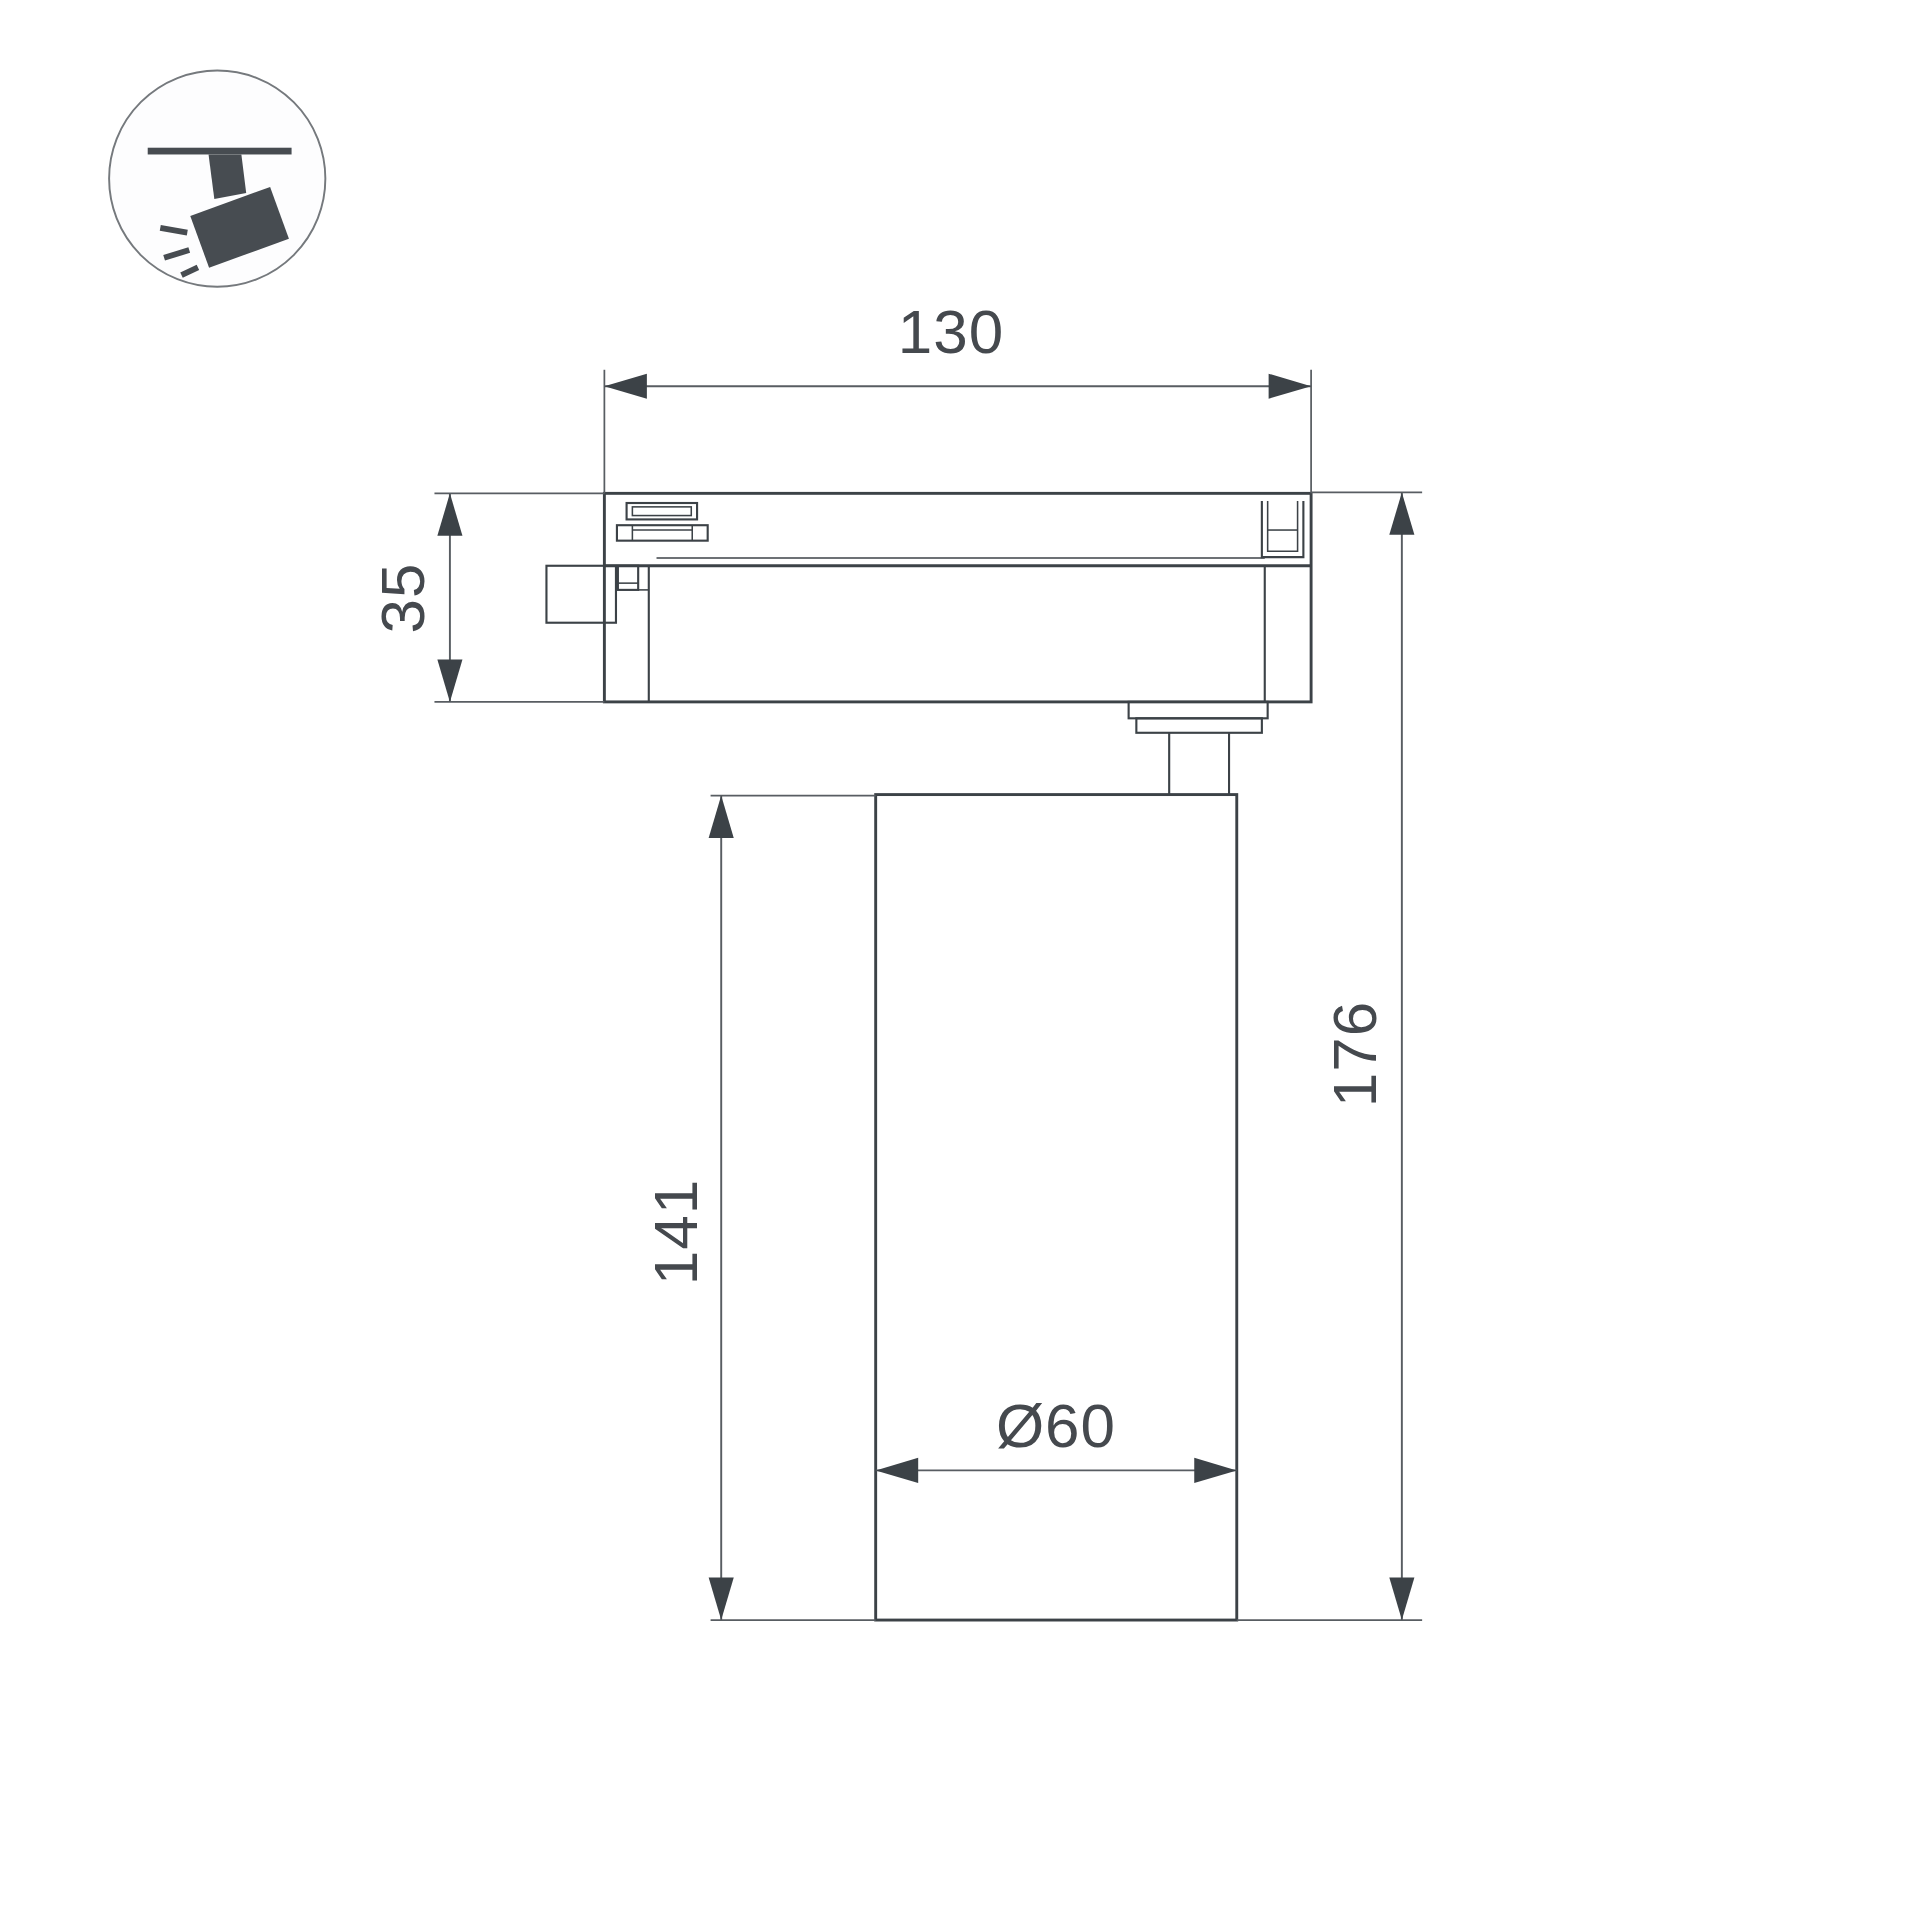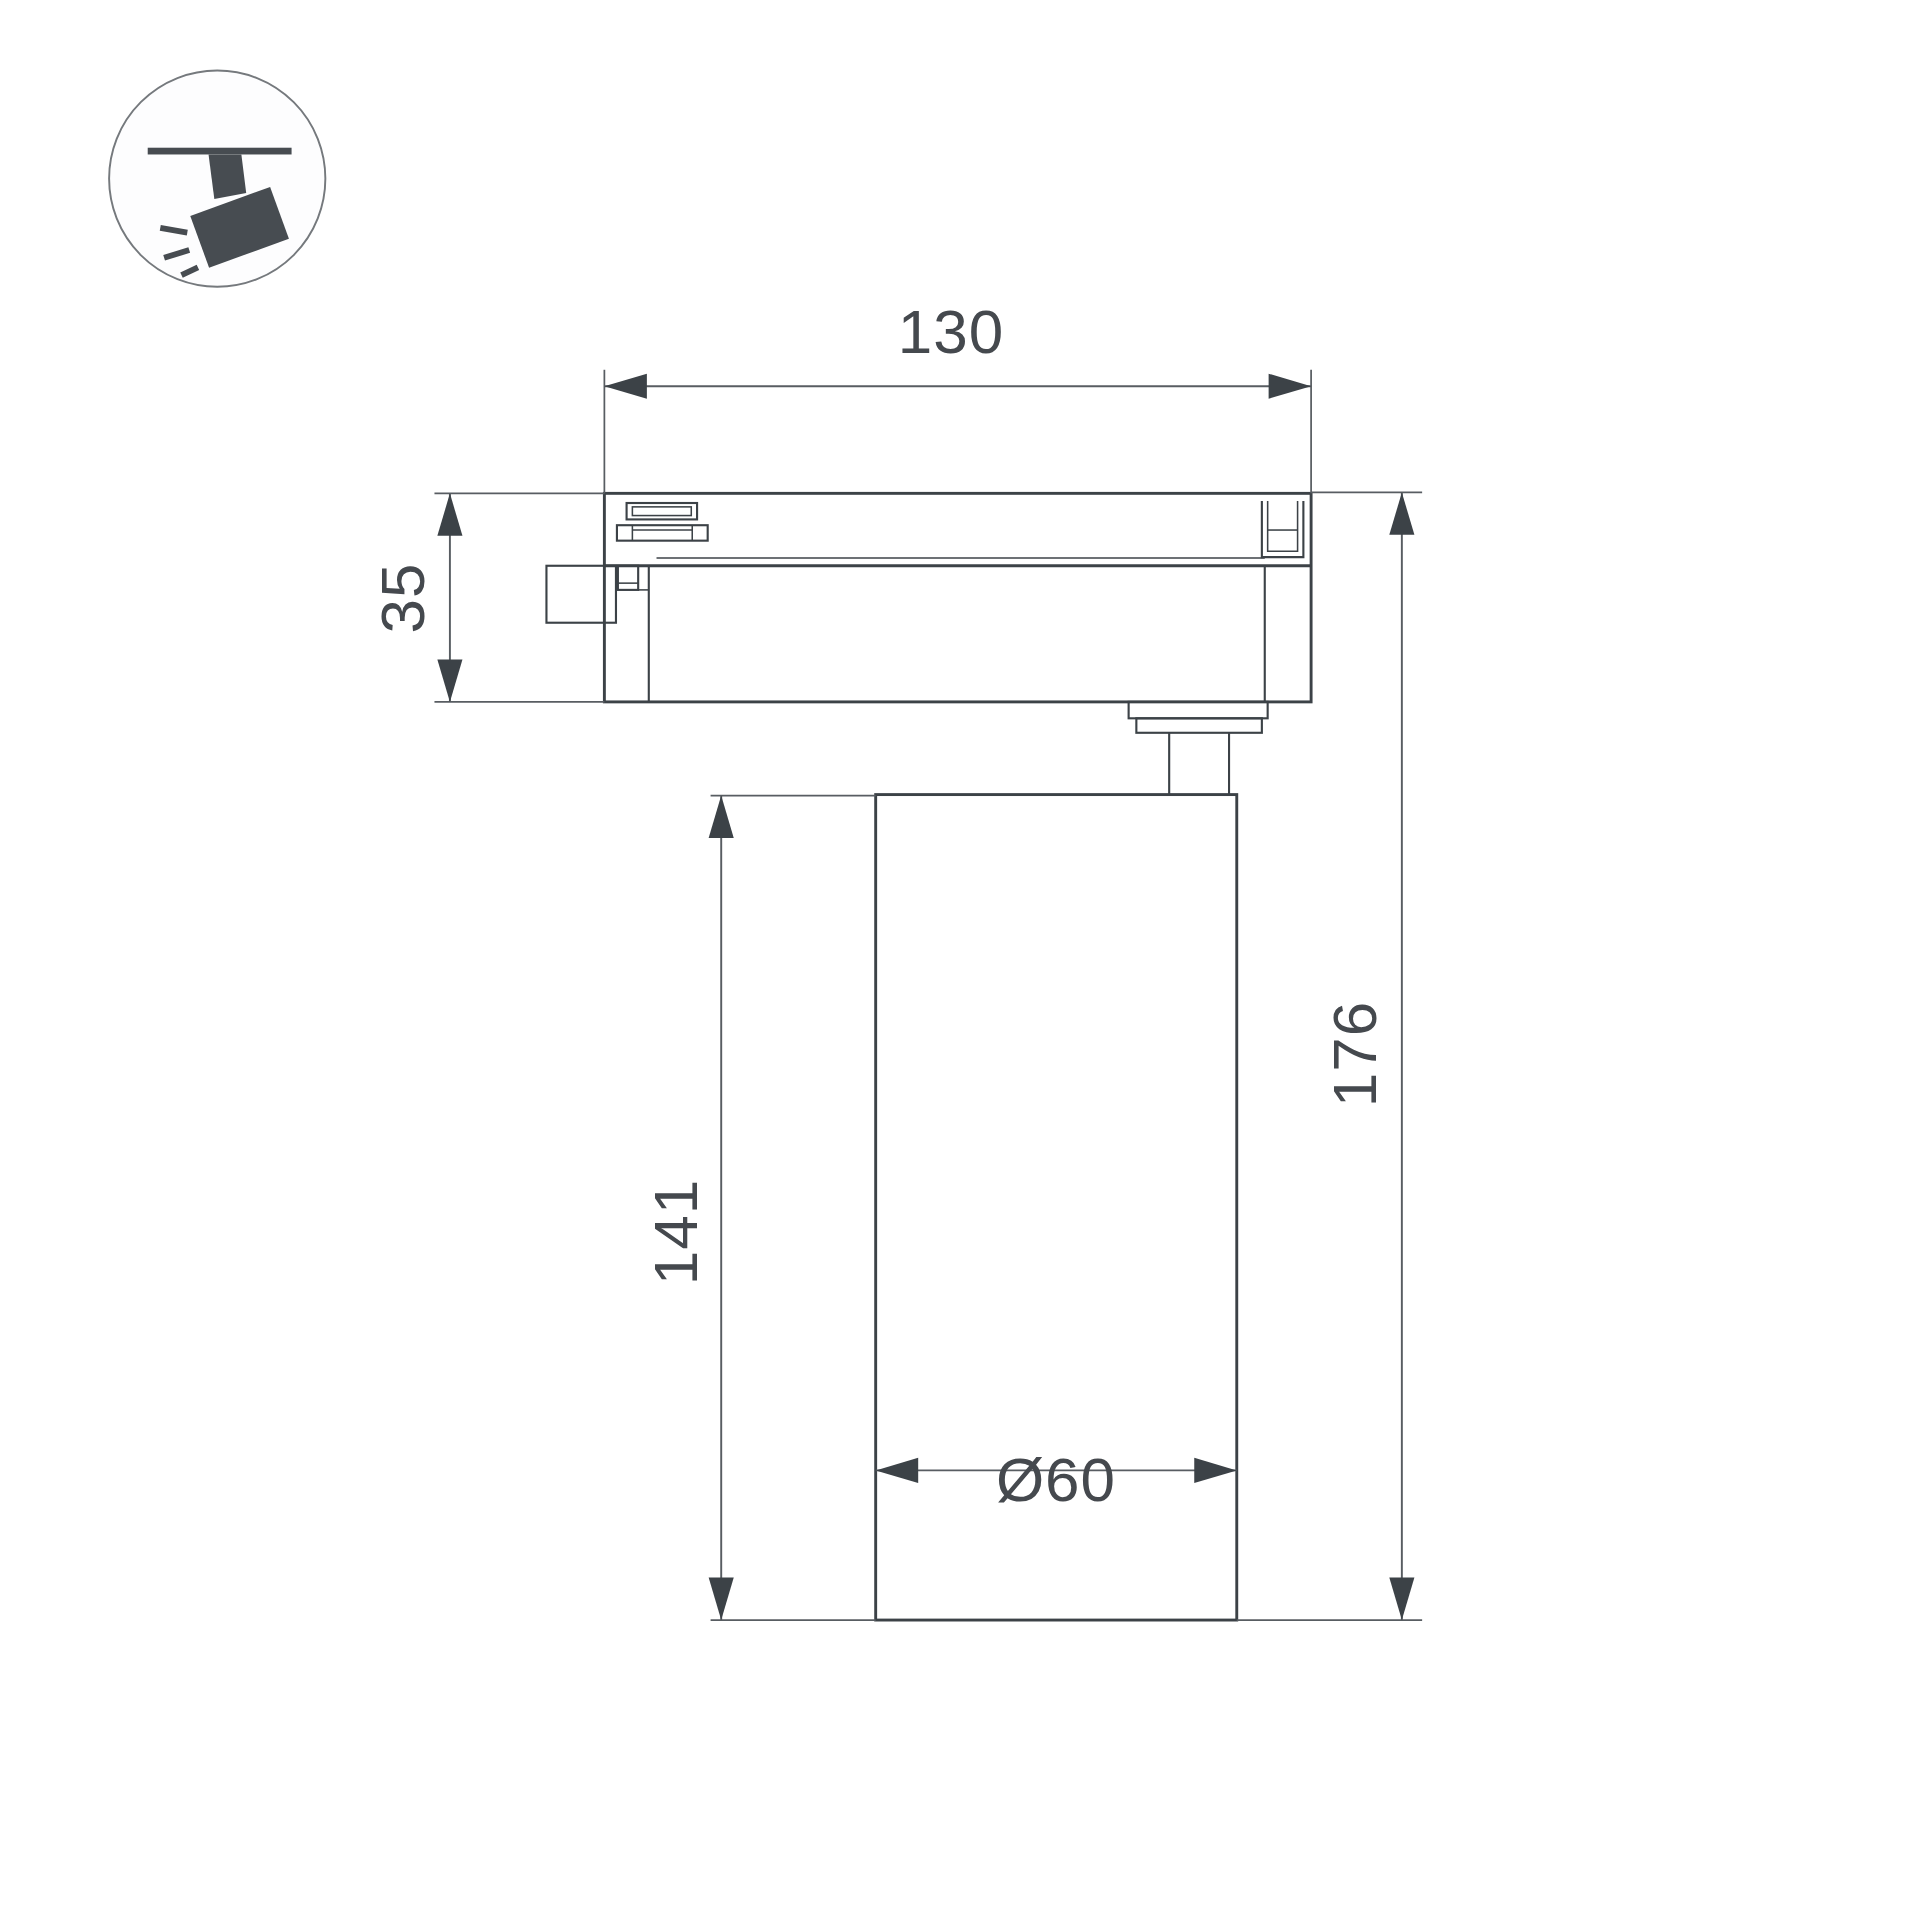--- a/index.html
+++ b/index.html
@@ -141,15 +141,15 @@
   </svg>
 
   <div class="dim-label" style="left:951px; top:332px;">130</div>
 
   <div class="dim-label vertical" style="left:403px; top:598px;">35</div>
 
   <div class="dim-label vertical" style="left:676px; top:1232px;">141</div>
 
   <div class="dim-label vertical" style="left:1355px; top:1054px;">176</div>
 
-  <div class="dim-label" style="left:1056px; top:1480px;">Ø60</div>
+  <div class="dim-label" style="left:1056px; top:1426px;">Ø60</div>
 </div>
 
 
 </body></html>

